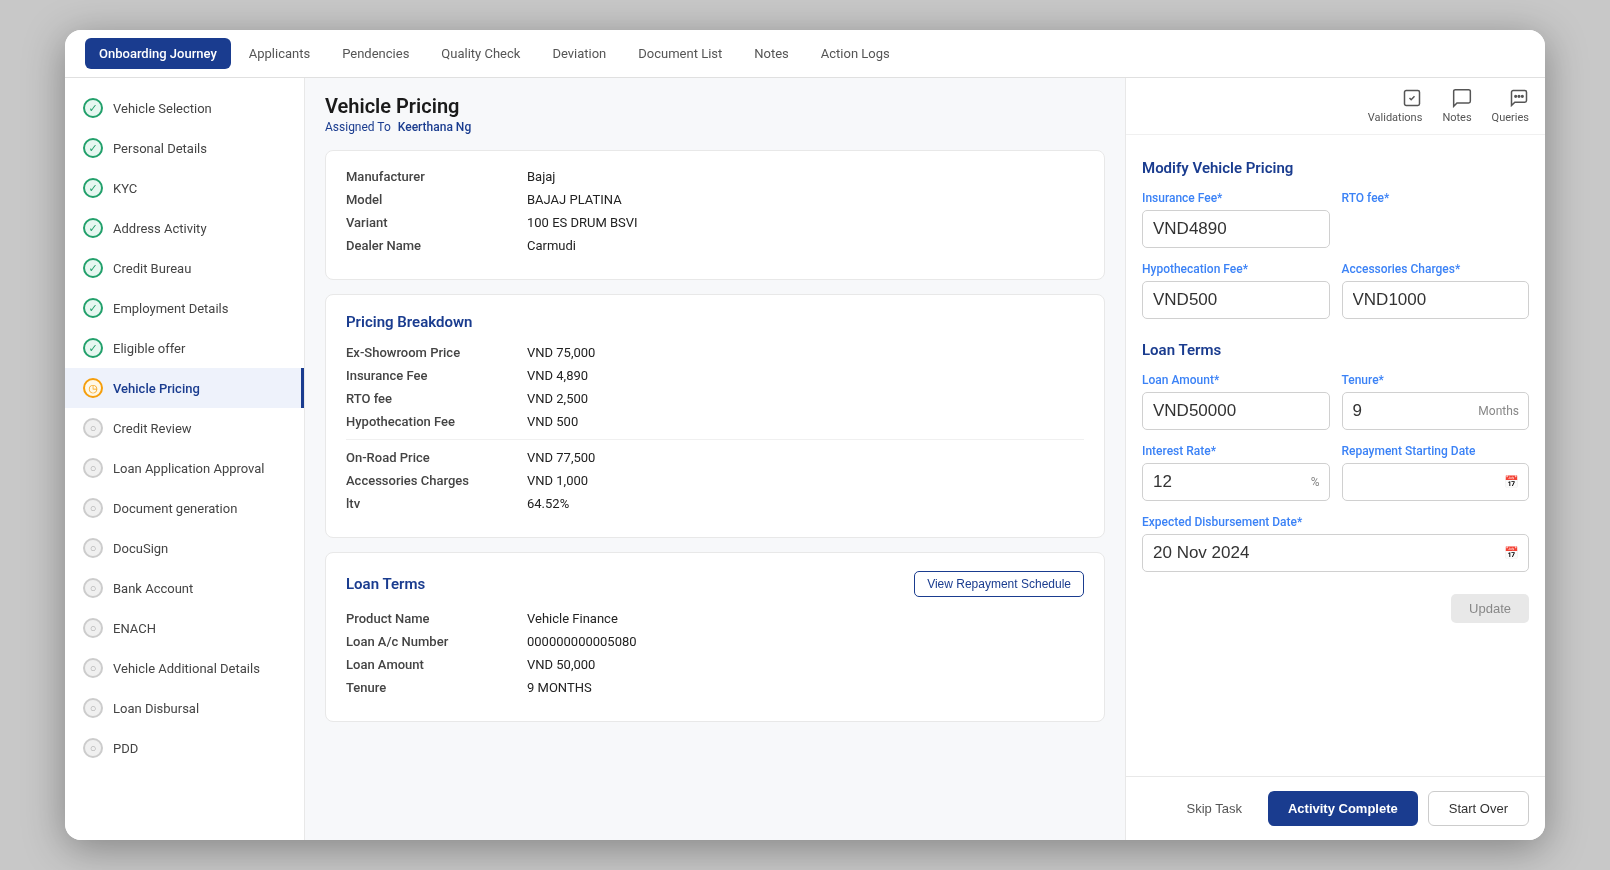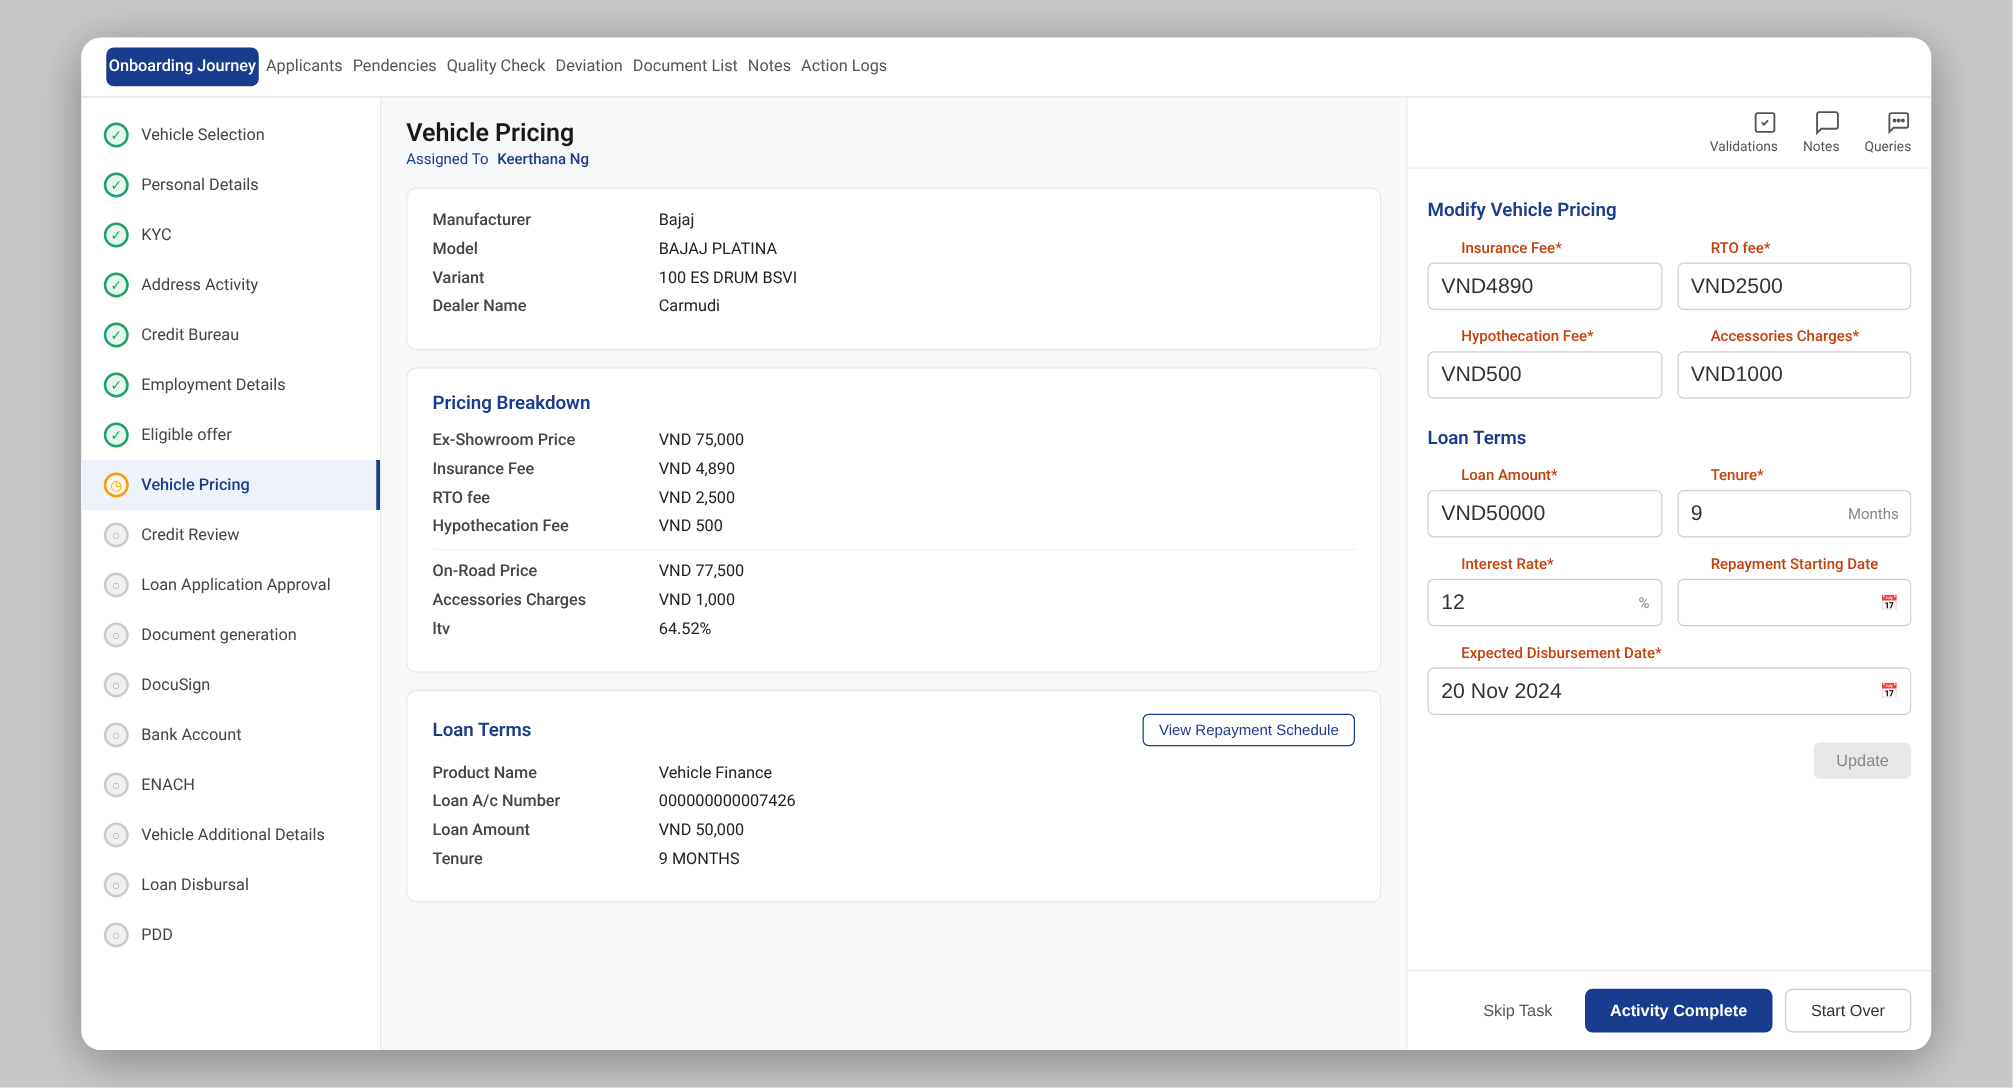--- a/index.html
+++ b/index.html
@@ -25,21 +25,21 @@
     .top-nav {
       background: #fff;
       border-bottom: 1px solid #e0e0e0;
       display: flex;
       align-items: center;
       padding: 0 20px;
       height: 48px;
       gap: 4px;
     }
     .nav-tab {
-      padding: 8px 2px;
+      padding: 8px 14px;
       font-size: 13px;
       color: #555;
       cursor: pointer;
       border-radius: 6px;
       white-space: nowrap;
     }
     .nav-tab.active {
       background: #1a3c8f;
       color: #fff;
       font-weight: 500;
@@ -219,25 +219,24 @@
       font-weight: 600;
       color: #1a3c8f;
       margin-bottom: 14px;
       margin-top: 8px;
     }
     .form-group {
       margin-bottom: 14px;
     }
     .form-label {
       font-size: 12px;
-      color: #c2410c;
+      color: #3b82f6;
       font-weight: 500;
       margin-bottom: 5px;
       display: block;
-      margin-left: 27px;
     }
     .form-input {
       width: 100%;
       border: 1px solid #d0d0d0;
       border-radius: 5px;
       padding: 8px 10px;
       font-size: 17px;
       color: #333;
       outline: none;
       background: #fff;
@@ -466,21 +465,21 @@
           <div class="card-title" style="margin-bottom:0">Loan Terms</div>
           <button class="btn-outline">View Repayment Schedule</button>
         </div>
         <div id="loan-terms-rows">
             <div class="info-row">
               <span class="info-label">Product Name</span>
               <span class="info-value">Vehicle Finance</span>
             </div>
             <div class="info-row">
               <span class="info-label">Loan A/c Number</span>
-              <span class="info-value">000000000007426</span>
+              <span class="info-value">000000000005080</span>
             </div>
             <div class="info-row">
               <span class="info-label">Loan Amount</span>
               <span class="info-value">VND 50,000</span>
             </div>
             <div class="info-row">
               <span class="info-label">Tenure</span>
               <span class="info-value">9 MONTHS</span>
             </div>
           </div>
@@ -516,21 +515,20 @@
       <div class="right-panel-body">
 
         <div class="section-title">Modify Vehicle Pricing</div>
         <div class="form-row">
           <div class="form-group">
             <label class="form-label">Insurance Fee*</label>
             <input class="form-input" type="text" value="VND4890" style="">
           </div>
           <div class="form-group">
             <label class="form-label">RTO fee*</label>
-            <input class="form-input" type="text" value="VND2500" style="">
           </div>
         </div>
         <div class="form-row">
           <div class="form-group">
             <label class="form-label">Hypothecation Fee*</label>
             <input class="form-input" type="text" value="VND500" style="">
           </div>
           <div class="form-group">
             <label class="form-label">Accessories Charges*</label>
             <input class="form-input" type="text" value="VND1000" style="">

